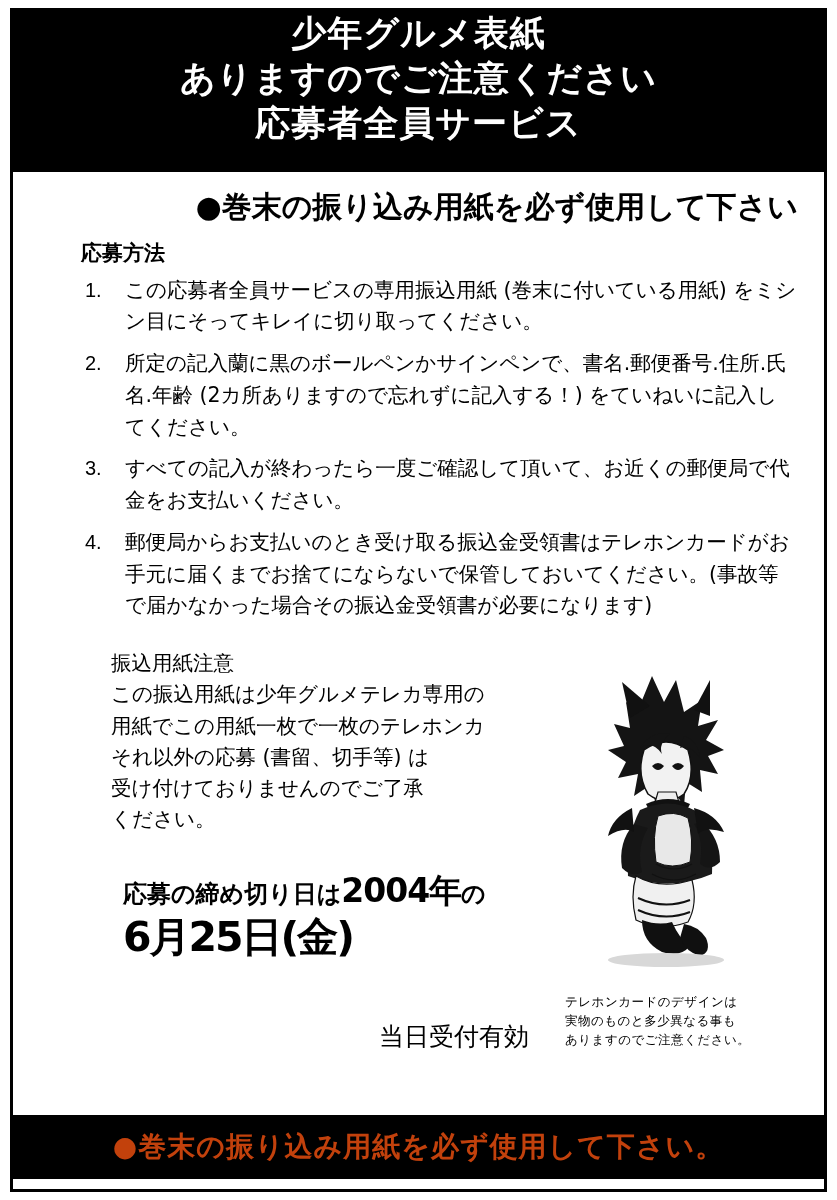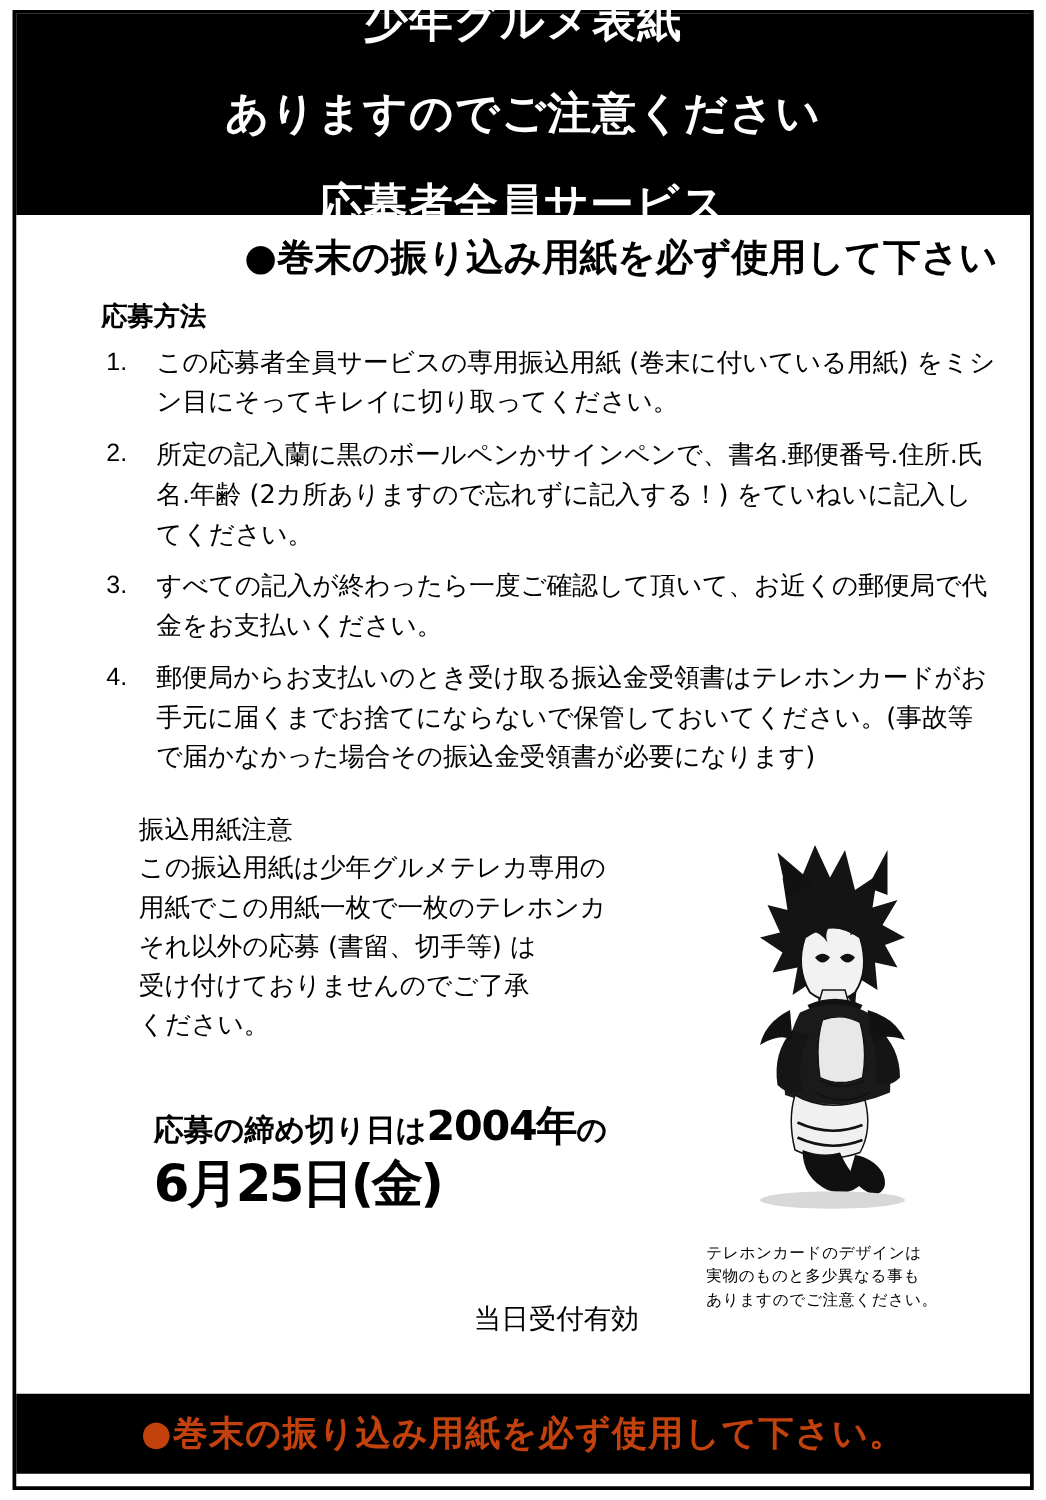--- a/index.html
+++ b/index.html
@@ -33,24 +33,22 @@
     position: absolute;
     left: 13px;
     top: 11px;
     width: 811px;
     height: 161px;
     background: #000;
     color: #fff;
     display: flex;
     flex-direction: column;
     align-items: center;
-    justify-content: center;
     text-align: center;
     box-sizing: border-box;
-    gap: 28px;
   }
   .header-line {
     font-weight: bold;
     font-size: 35px;
     line-height: 1.28;
     letter-spacing: 1px;
     white-space: nowrap;
   }
   
   .content {
@@ -105,21 +103,21 @@
     position: relative;
     margin-top: 26px;
     padding-left: 72px;
   }
   .notice {
     font-size: 20.5px;
     line-height: 1.52;
     width: 430px;
   }
   .deadline-wrap {
-    margin-top: 44px;
+    margin-top: 34px;
     padding-left: 12px;
   }
   .deadline-small {
     font-weight: bold;
     font-size: 24px;
     white-space: nowrap;
   }
   .deadline-small .year {
     font-size: 33px;
     letter-spacing: -1px;
@@ -129,22 +127,21 @@
     font-size: 41px;
     line-height: 1.05;
     letter-spacing: -2px;
     margin-top: 2px;
     white-space: nowrap;
   }
   .valid-note {
     position: absolute;
     left: 340px;
     top: 372px;
-    font-size: 22px;
-    margin-top: 20px;
+    font-size: 25px;
   }
   
   .illus {
     position: absolute;
     right: 14px;
     top: 10px;
     width: 250px;
     height: 330px;
   }
   .illus svg { display: block; }

